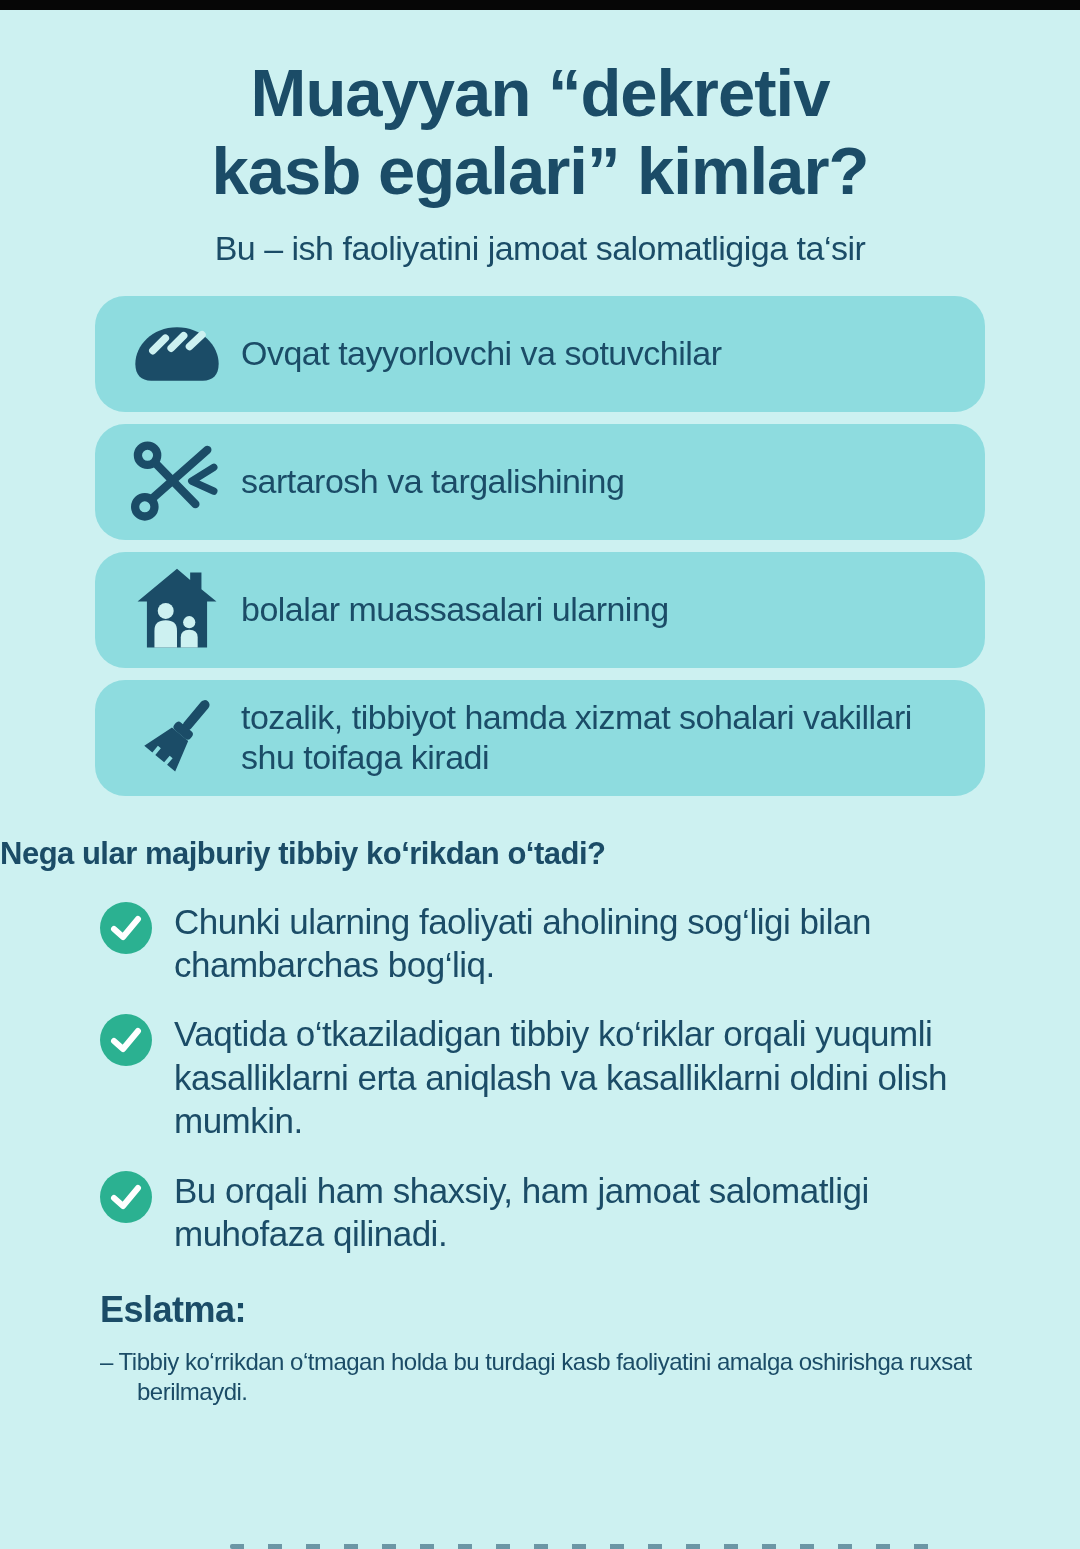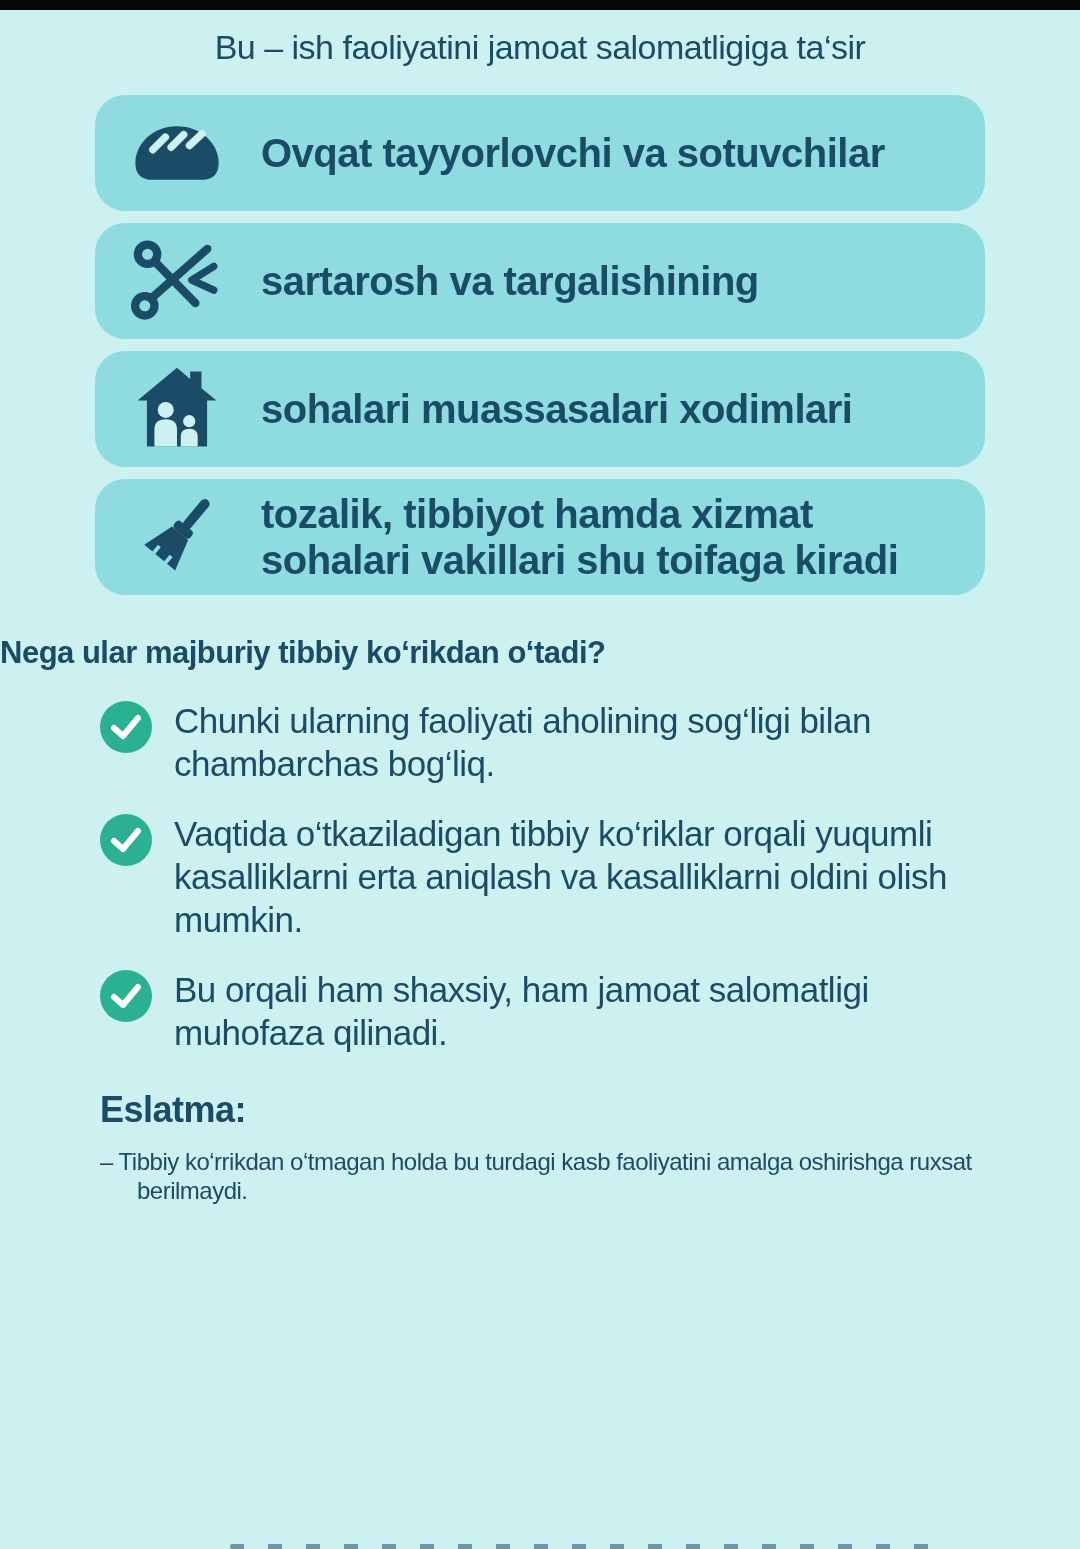--- a/index.html
+++ b/index.html
@@ -42,25 +42,24 @@
     border-radius:30px;
     min-height:104px;
     margin-bottom:12px;
     padding:6px 28px 6px 26px;
   }
   .pill-icon{
     flex:0 0 112px;
     display:flex;align-items:center;justify-content:center;
   }
   .pill-label{
-    font-size:40px;font-weight:700;line-height:1.15;
+    font-size:34px;font-weight:400;line-height:1.15;
     letter-spacing:-0.5px;
     padding-left:8px;
     max-width:720px;
-    margin-left:20px;
   }
 
   .section-heading{
     margin-top:40px;
     text-align:left;
     font-size:31px;font-weight:700;letter-spacing:-0.5px;
   }
 
   .bullets{margin:28px 95px 0 100px;}
   .bullet{
@@ -100,20 +99,24 @@
   }
   svg{display:block;}
 </style>
 </head>
 <body>
 
 <div class="canvas">
   <div class="top-bar"></div>
 
   <div class="content">
+    <div class="title">
+      <div>Muayyan “dekretiv</div>
+      <div>kasb egalari” kimlar?</div>
+    </div>
 
     <div class="subtitle">
       <div>Bu – ish faoliyatini jamoat salomatligiga ta‘sir</div>
     </div>
 
     <div class="pills">
 
       <div class="pill">
         <span class="pill-icon">
           <svg width="100" height="68" viewBox="0 0 120 80">
@@ -144,21 +147,21 @@
       <div class="pill">
         <span class="pill-icon">
           <svg width="94" height="94" viewBox="0 0 100 100">
             <path d="M50 6 L8 41 L18 41 L18 90 L82 90 L82 41 L92 41 L76 28 L76 10 L64 10 L64 18 Z" fill="#1b4c67"></path>
             <circle cx="38" cy="51" r="8.5" fill="#cdf1f1"></circle>
             <path d="M26 90 L26 72 Q26 61 38 61 Q50 61 50 72 L50 90 Z" fill="#cdf1f1"></path>
             <circle cx="63" cy="63" r="6.5" fill="#cdf1f1"></circle>
             <path d="M54 90 L54 79 Q54 71 63 71 Q72 71 72 79 L72 90 Z" fill="#cdf1f1"></path>
           </svg>
         </span>
-        <span class="pill-label">sohalari muassasalari xodimlari</span>
+        <span class="pill-label">bolalar muassasalari ularning</span>
       </div>
 
       <div class="pill">
         <span class="pill-icon">
           <svg width="96" height="96" viewBox="0 0 100 100">
             <g transform="rotate(40 50 50)" fill="#1b4c67">
               <rect x="45" y="0" width="10" height="38" rx="5"></rect>
               <rect x="39" y="35" width="22" height="10" rx="4"></rect>
               <path d="M39 45 L61 45 L71 78 L60 78 L60 69 L56 69 L56 78 L44 78 L44 69 L40 69 L40 78 L29 78 Z"></path>
             </g>

